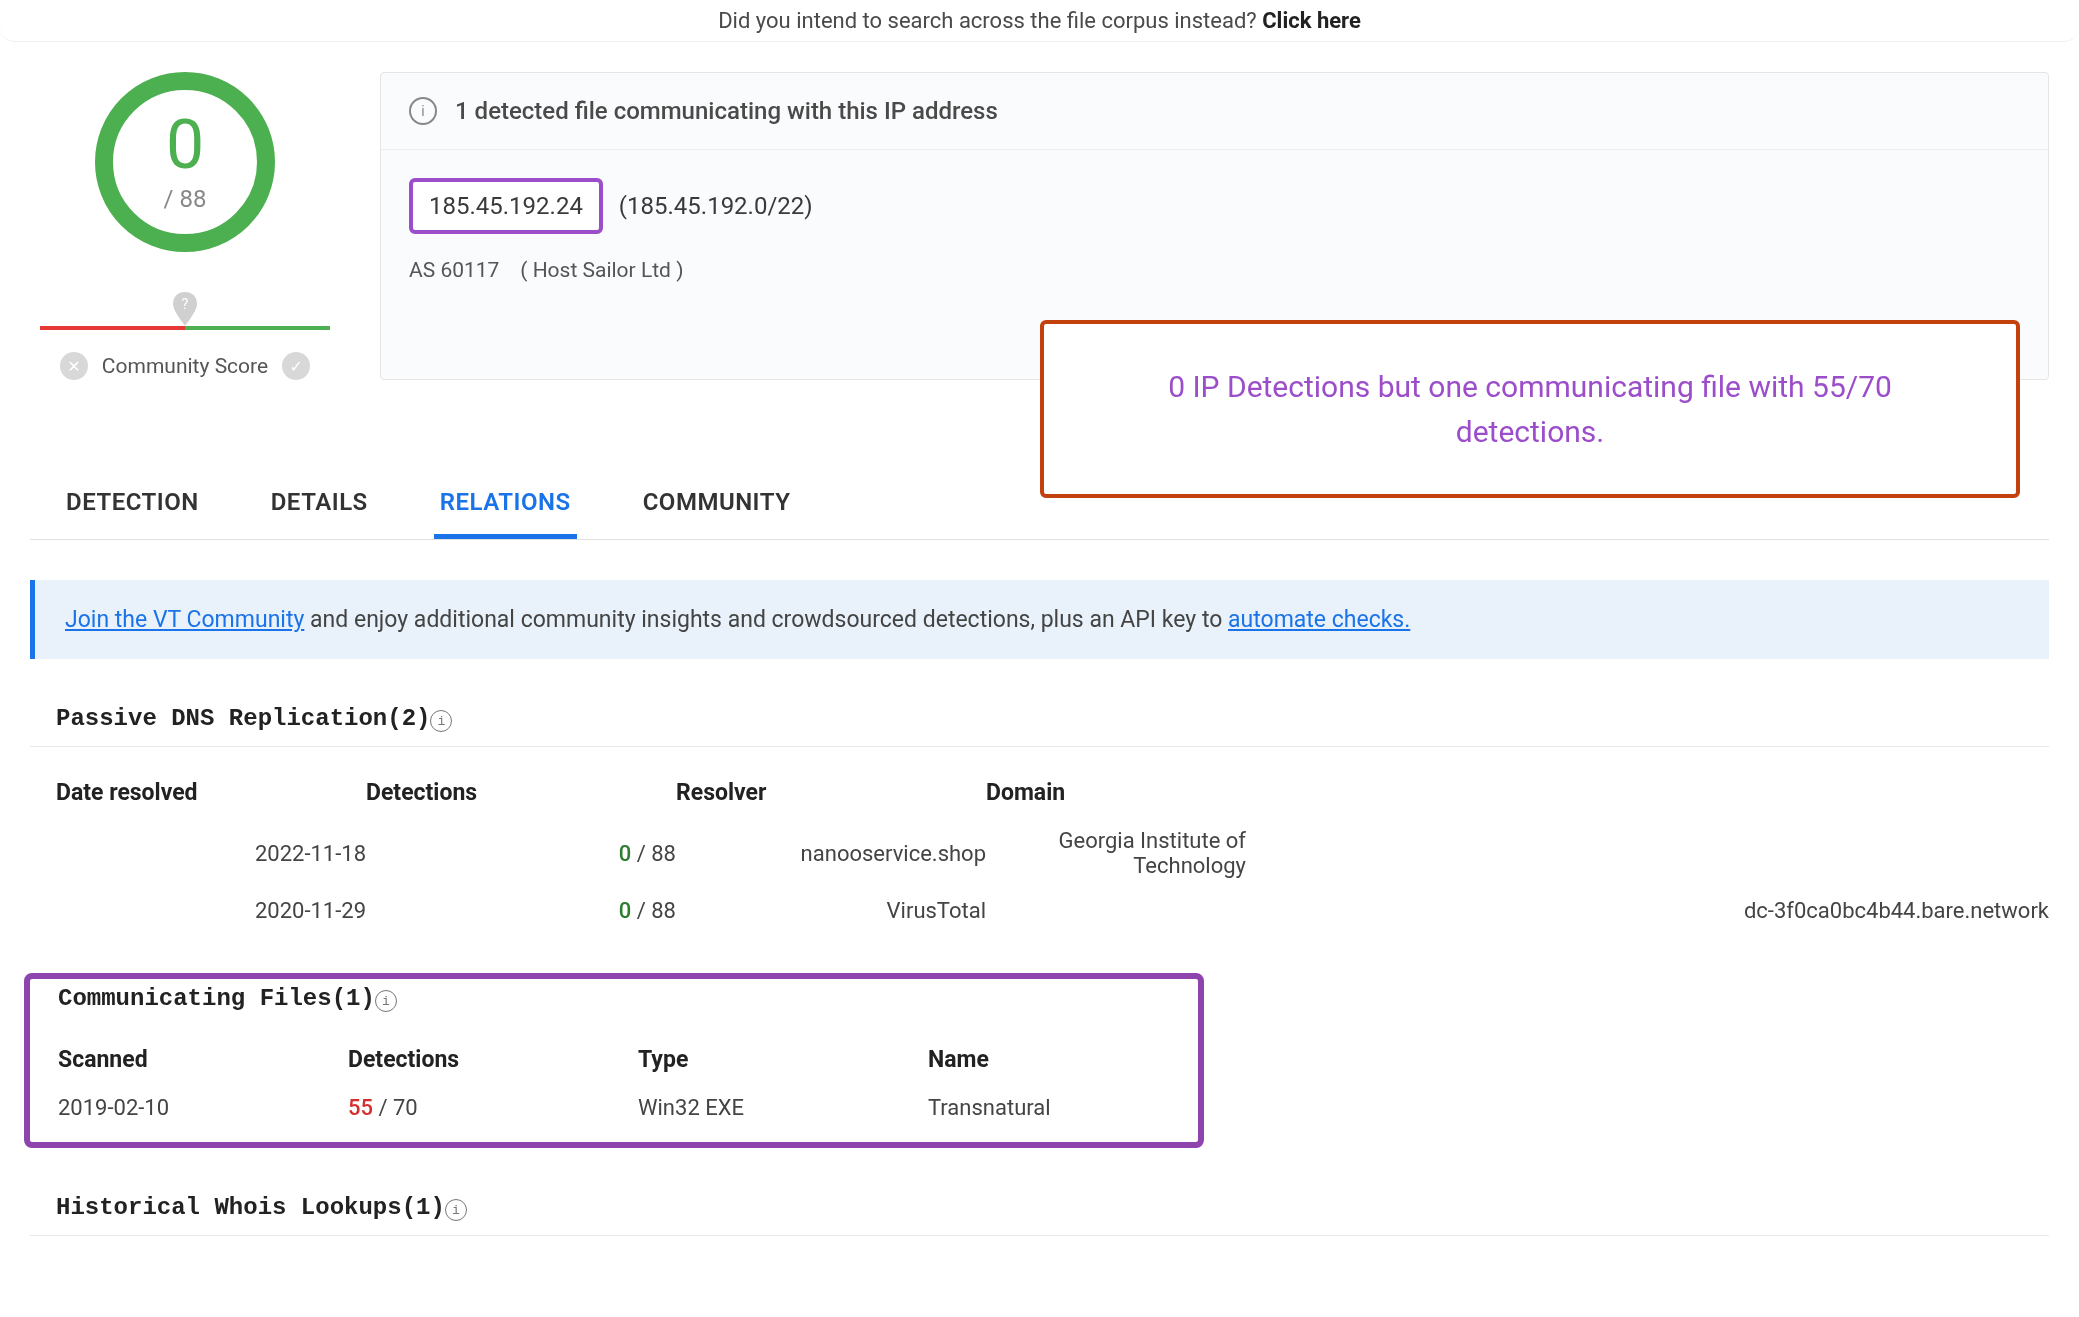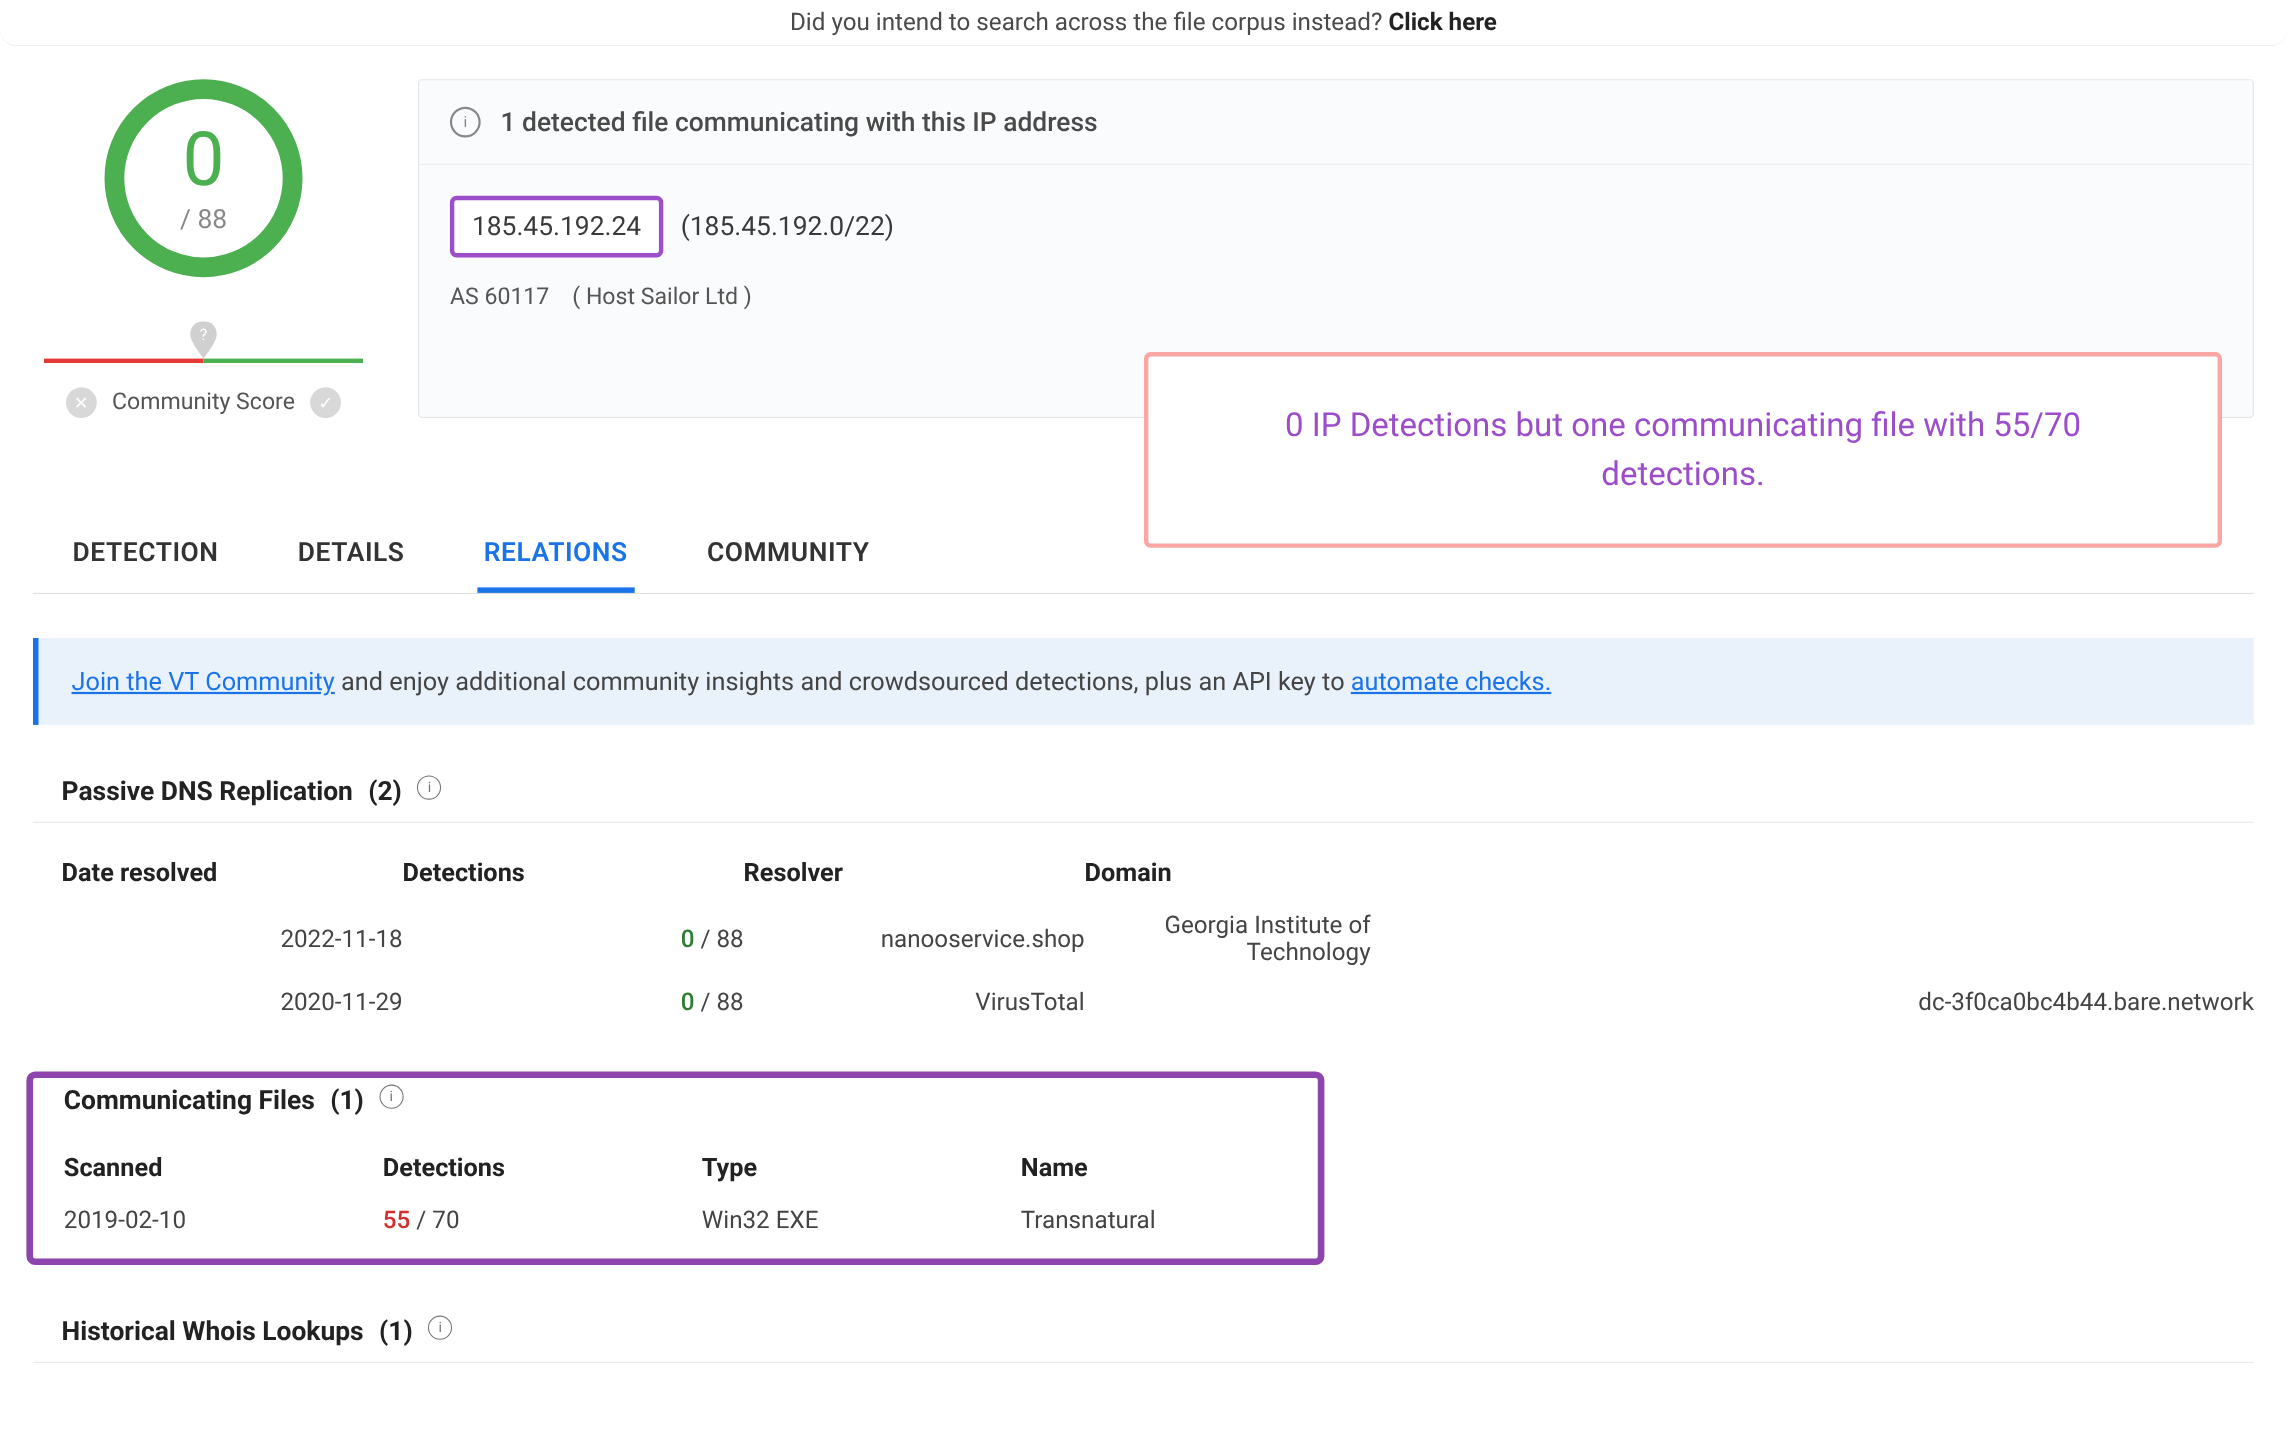--- a/index.html
+++ b/index.html
@@ -21,27 +21,27 @@
 .circle-x, .circle-check { width: 28px; height: 28px; border-radius: 50%; background: #d8d8d8; color: #fff; display:flex; align-items:center; justify-content:center; font-size:16px; }
 .community-label { color: #555; font-size: 21px; }
 .info-panel { flex: 1; border: 1px solid #e5e5e5; border-radius: 4px; background: #fafbfc; padding-bottom: 30px;}
 .info-alert { display: flex; align-items: center; gap: 18px; padding: 24px 28px; border-bottom: 1px solid #eee; }
 .info-alert .icon { width: 28px; height: 28px; border: 2px solid #888; border-radius: 50%; display:flex; align-items:center; justify-content:center; color:#888; font-size:14px; }
 .info-alert .text { font-size: 24px; color: #4a4a4a; font-weight: 500; text-align: center; }
 .ip-block { padding: 28px 28px 0 28px; }
 .ip-row1 { font-size: 24px; color: #3a3a3a; }
 .ip-highlight { border: 4px solid #9b4dca; border-radius: 6px; padding: 10px 16px 10px 16px; display: inline-block; margin-right: 10px; background:#fff; }
 .as-row { font-size: 21px; color: #555; margin-top: 24px; }
-.annot-box { border: 4px solid #fca5a5; border-radius: 6px; padding: 40px 60px; text-align: center; color: #9b4dca; font-size: 30px; width: 980px; position: absolute; left: 1040px; top: 320px; background: #fff; line-height: 1.5;}
+.annot-box { border: 4px solid #c2410c; border-radius: 6px; padding: 40px 60px; text-align: center; color: #9b4dca; font-size: 30px; width: 980px; position: absolute; left: 1040px; top: 320px; background: #fff; line-height: 1.5;}
 .tabs { display: flex; gap: 60px; border-bottom: 1px solid #e0e0e0; margin-top: 90px; padding-left: 30px;}
 .tab { padding: 18px 6px; font-size: 24px; font-weight: 600; color: #333; letter-spacing: 0.5px; cursor: pointer; border-bottom: 5px solid transparent; }
 .tab.active { color: #1a73e8; border-bottom-color: #1a73e8; }
 .promo { background: #e9f2fb; border-left: 5px solid #1a73e8; padding: 26px 30px; margin-top: 40px; font-size: 23px; color: #444; }
 .promo a { color: #1a73e8; text-decoration: underline; }
-.section-title { font-size: 24px; font-weight: 700; color: #222; margin-top: 46px; padding: 0 0 14px 26px; display: flex; align-items: flex-start; gap: 14px; border-bottom: 1px solid #e8e8e8;}
+.section-title { font-size: 24px; font-weight: 700; color: #222; margin-top: 46px; padding: 0 0 14px 26px; display: flex; align-items: flex-end; border-bottom: 1px solid #e8e8e8; font-family: Liberation Mono, monospace;}
 .section-title .count { font-weight: 700; }
 .section-title .info-i { width: 22px; height: 22px; border: 1.5px solid #777; border-radius: 50%; display:inline-flex; align-items:center; justify-content:center; font-size:13px; color:#777; font-weight: normal;}
 .dns-table { width: 100%; padding: 20px 0 0 26px;}
 .dns-head { display: grid; grid-template-columns: 310px 310px 310px 1fr; font-weight: 700; font-size: 23px; color: #222; padding: 12px 0; }
 .dns-row { display: grid; grid-template-columns: 310px 310px 310px 1fr; font-size: 22px; color: #444; padding: 10px 0; align-items:center;text-align:right;}
 .det-green { color: #2e7d32; font-weight: 500; }
 .det-red { color: #d32f2f; font-weight: 500; }
 .comm-box { border: 6px solid #8e44ad; border-radius: 8px; padding: 6px 0 14px 0; margin-top: 40px; margin-left: -6px; max-width: 1180px;}
 .comm-box .section-title { margin-top: 0; border-bottom: none; padding-left: 28px;}
 .comm-table { padding: 6px 0 0 28px; }

